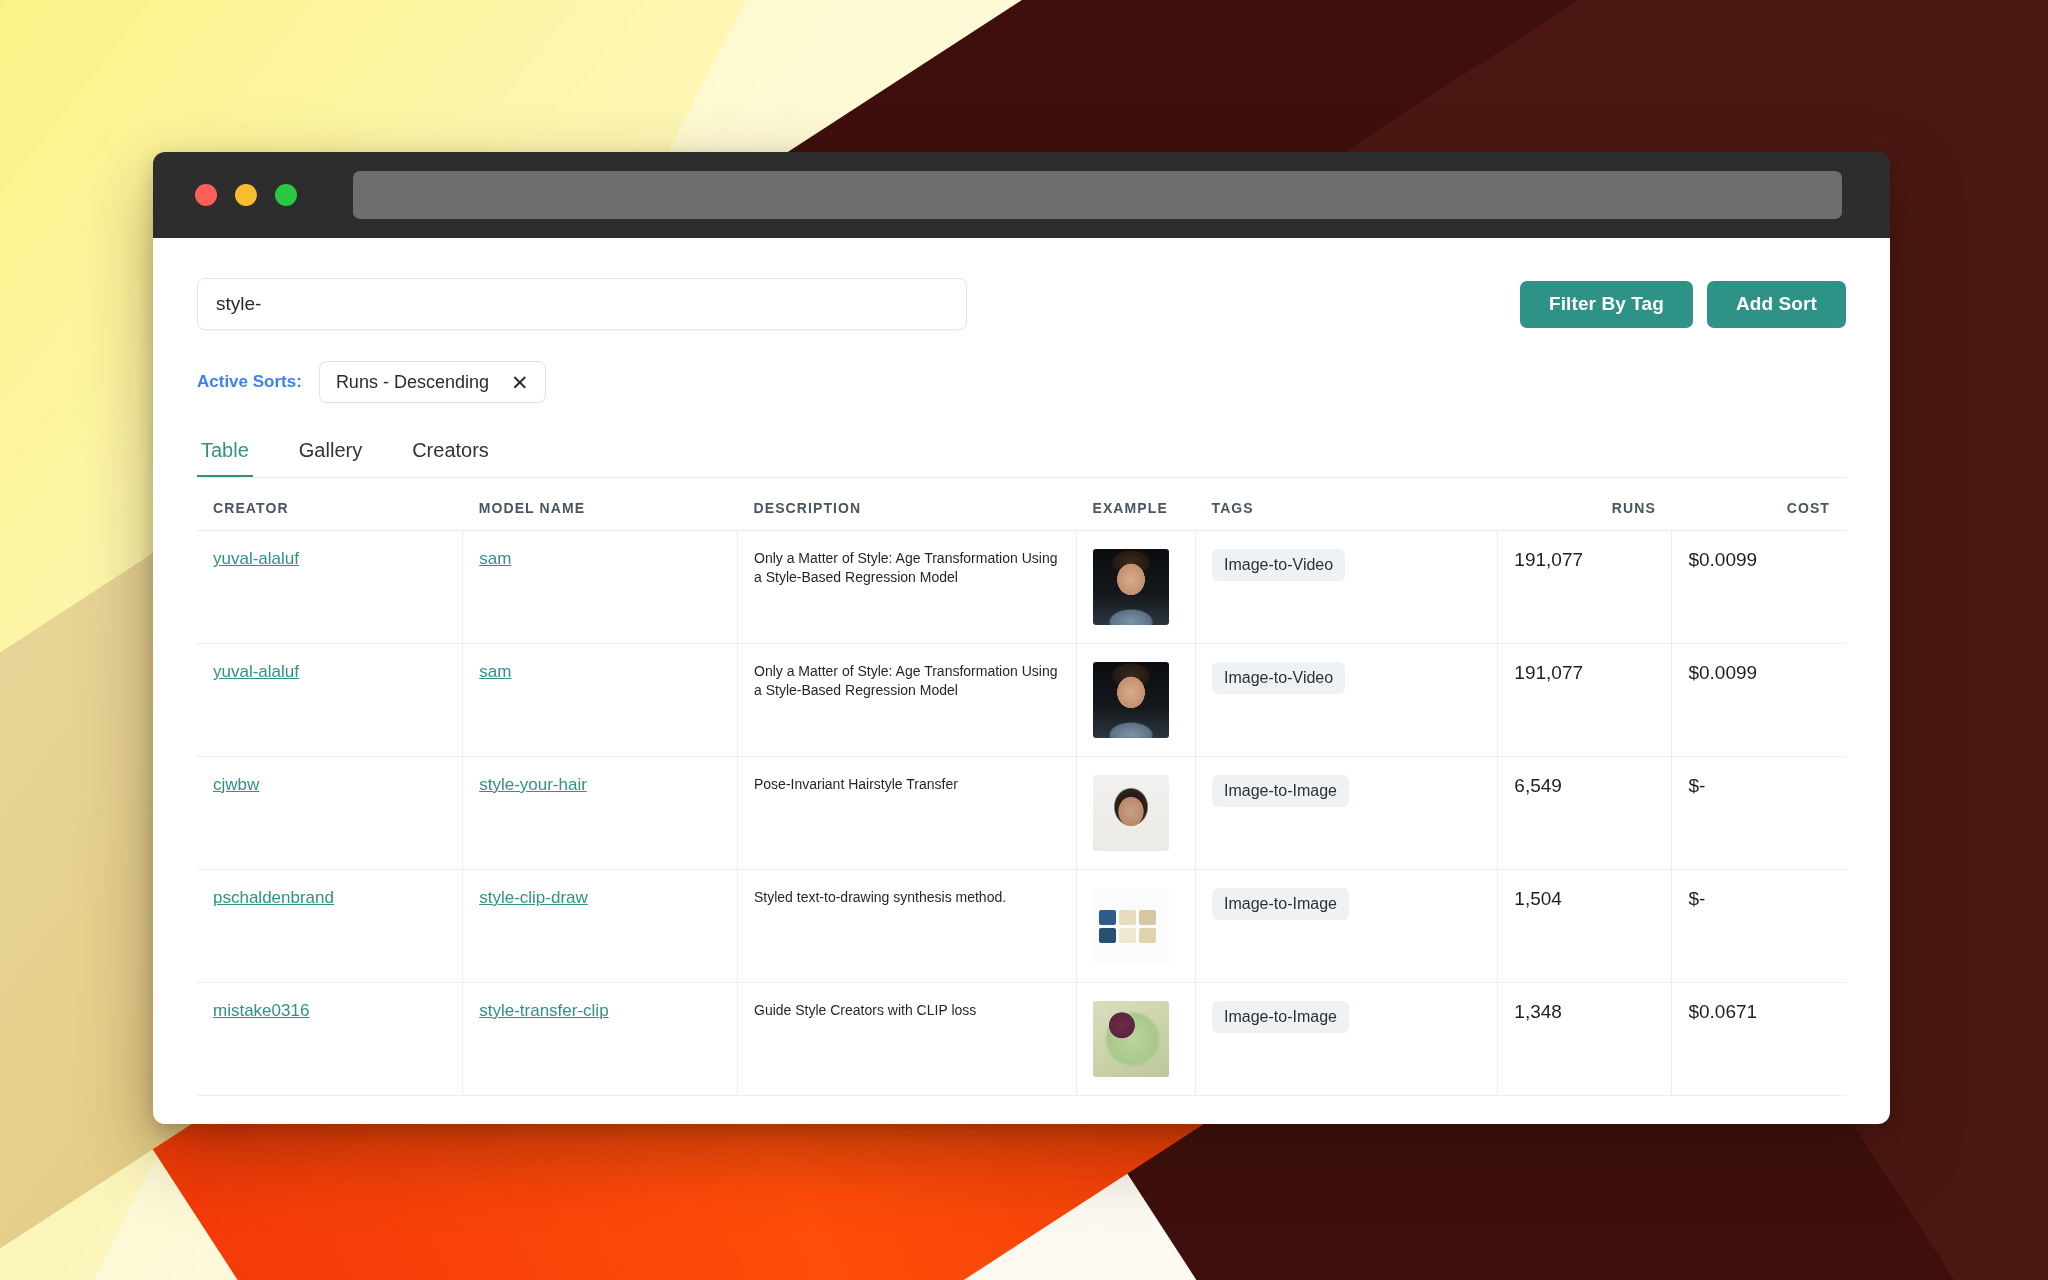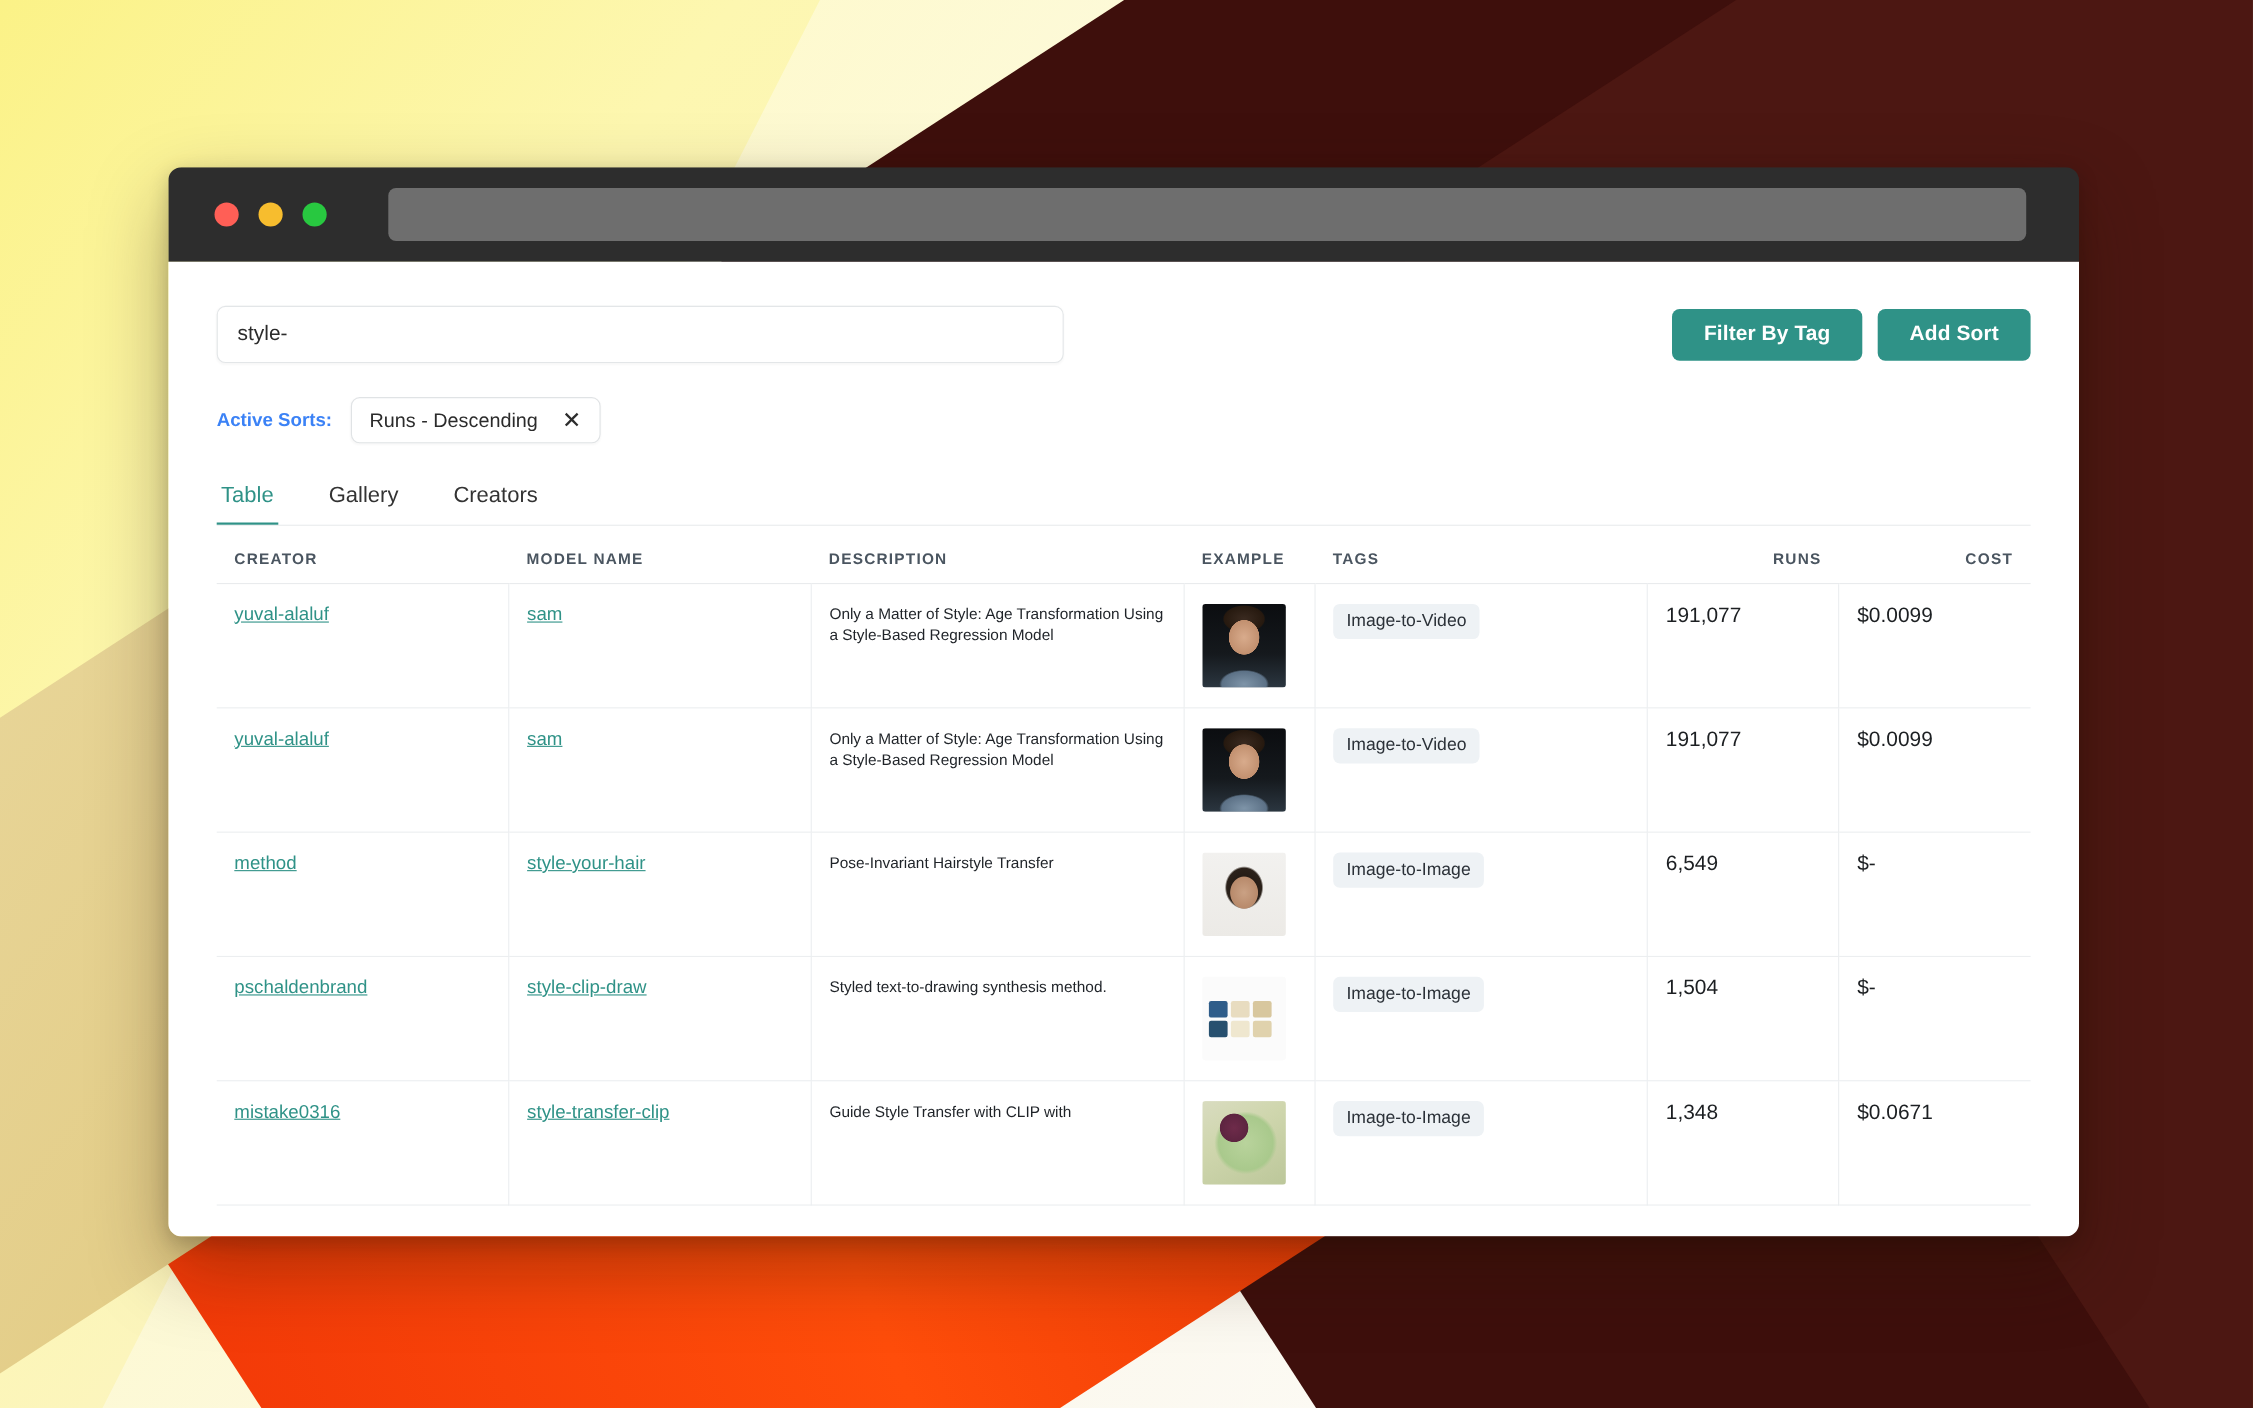--- a/index.html
+++ b/index.html
@@ -251,21 +251,21 @@
               </td>
             <td>
                 <span class="thumb th-man"></span>
               </td>
             <td><span class="tag">Image-to-Video</span></td>
             <td class="num">191,077</td>
             <td class="num">$0.0099</td>
           </tr>
 
           <tr>
-            <td><span class="link">method</span></td>
+            <td><span class="link">cjwbw</span></td>
             <td><span class="link">style-your-hair</span></td>
             <td>
                 <div class="desc">Pose-Invariant Hairstyle Transfer</div>
               </td>
             <td>
                 <span class="thumb th-woman"></span>
               </td>
             <td><span class="tag">Image-to-Image</span></td>
             <td class="num">6,549</td>
             <td class="num">$-</td>
@@ -289,21 +289,21 @@
             </td>
             <td><span class="tag">Image-to-Image</span></td>
             <td class="num">1,504</td>
             <td class="num">$-</td>
           </tr>
 
           <tr>
             <td><span class="link">mistake0316</span></td>
             <td><span class="link">style-transfer-clip</span></td>
             <td>
-                <div class="desc">Guide Style Transfer with CLIP with</div>
+                <div class="desc">Guide Style Creators with CLIP loss</div>
               </td>
             <td>
                 <span class="thumb th-cream"></span>
               </td>
             <td><span class="tag">Image-to-Image</span></td>
             <td class="num">1,348</td>
             <td class="num">$0.0671</td>
           </tr>
 
         </tbody>

